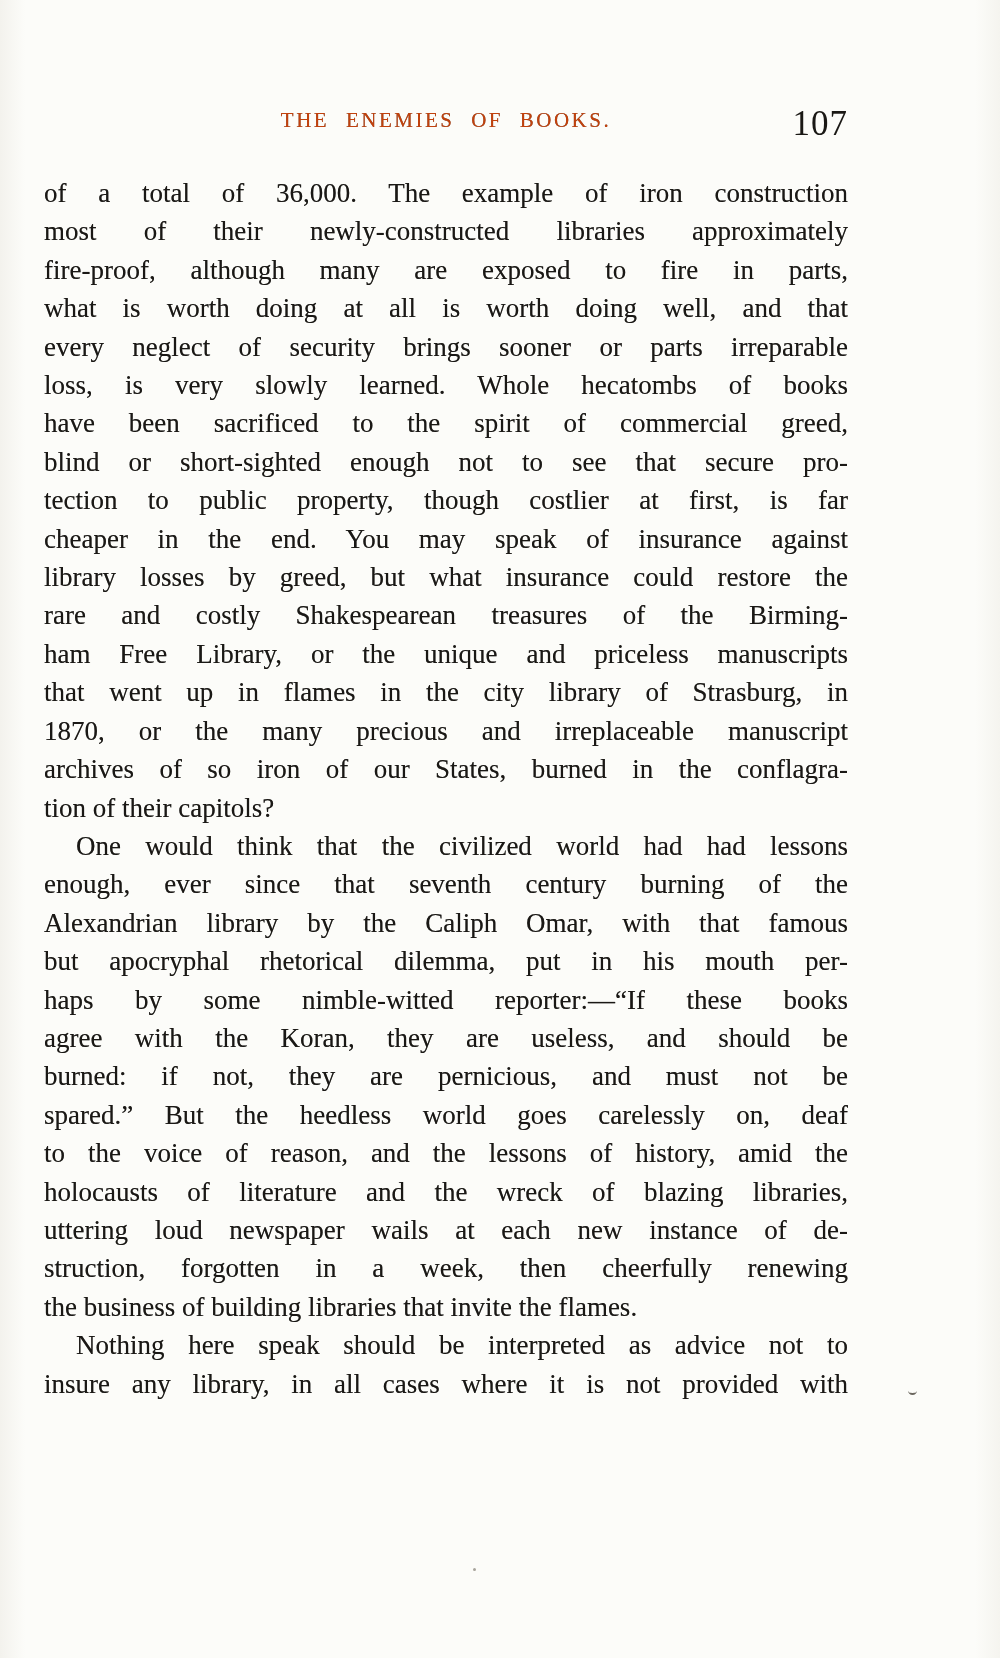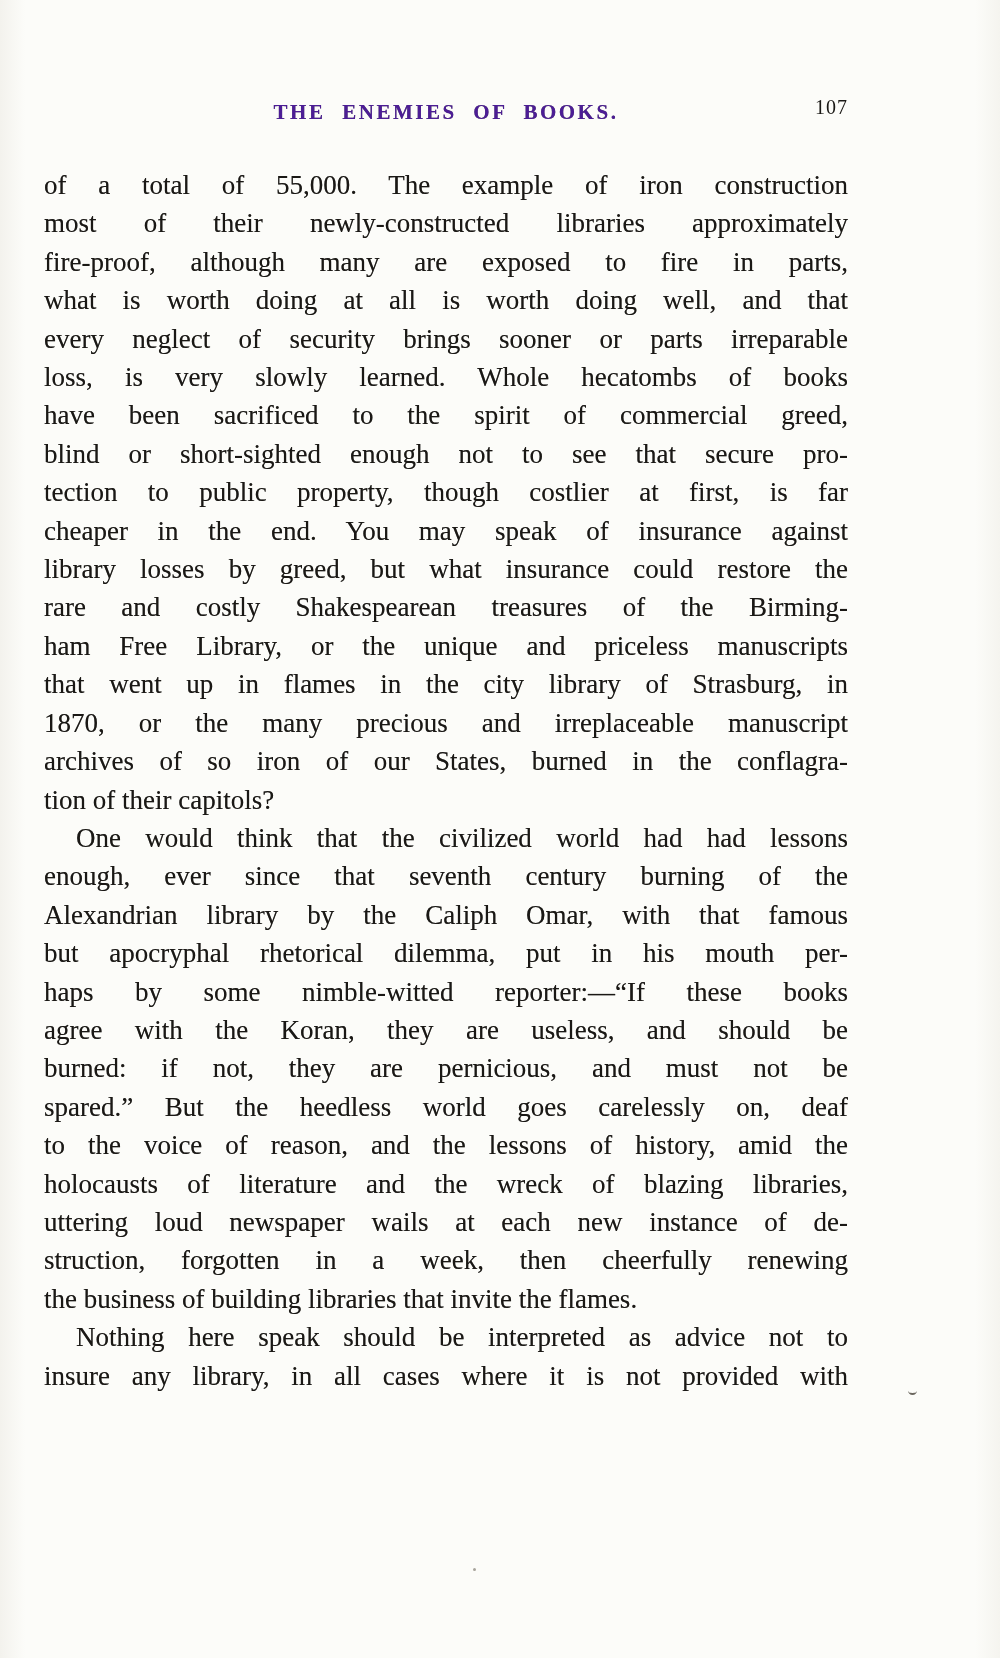--- a/index.html
+++ b/index.html
@@ -22,32 +22,33 @@
     width: 804px;
   }
   .header {
     position: relative;
     height: 32px;
     margin-bottom: 34px;
   }
   .running-title {
     display: block;
     text-align: center;
-    font-weight: bold;
+    font-weight: normal;
     font-size: 21px;
     letter-spacing: 2.5px;
     word-spacing: 9px;
-    color: #4c1d95;
+    color: #c2410c;
     text-shadow: 0 0 0.4px rgba(0,0,0,0.55);
+    margin-top: 8px;
   }
   .page-number {
     position: absolute;
     right: 0;
     top: -4px;
-    font-size: 20px;
+    font-size: 35px;
     letter-spacing: 1px;
     color: #1a1815;
   }
   .text-block {
     font-size: 27px;
     line-height: 38.4px;
     text-shadow: 0 0 0.4px rgba(0,0,0,0.45);
   }
   .line {
     text-align: justify;
@@ -80,21 +81,21 @@
 </style>
 </head>
 <body>
 
 <div class="page">
   <div class="header">
     <span class="running-title">THE ENEMIES OF BOOKS.</span>
     <span class="page-number">107</span>
   </div>
   <div class="text-block">
-      <div class="line">of a total of 55,000.  The example of iron construction</div>
+      <div class="line">of a total of 36,000.  The example of iron construction</div>
       <div class="line">most of their newly-constructed libraries approximately</div>
       <div class="line">fire-proof, although many are exposed to fire in parts,</div>
       <div class="line">what is worth doing at all is worth doing well, and that</div>
       <div class="line">every neglect of security brings sooner or parts irreparable</div>
       <div class="line">loss, is very slowly learned.  Whole hecatombs of books</div>
       <div class="line">have been sacrificed to the spirit of commercial greed,</div>
       <div class="line">blind or short-sighted enough not to see that secure pro-</div>
       <div class="line">tection to public property, though costlier at first, is far</div>
       <div class="line">cheaper in the end.  You may speak of insurance against</div>
       <div class="line">library losses by greed, but what insurance could restore the</div>

